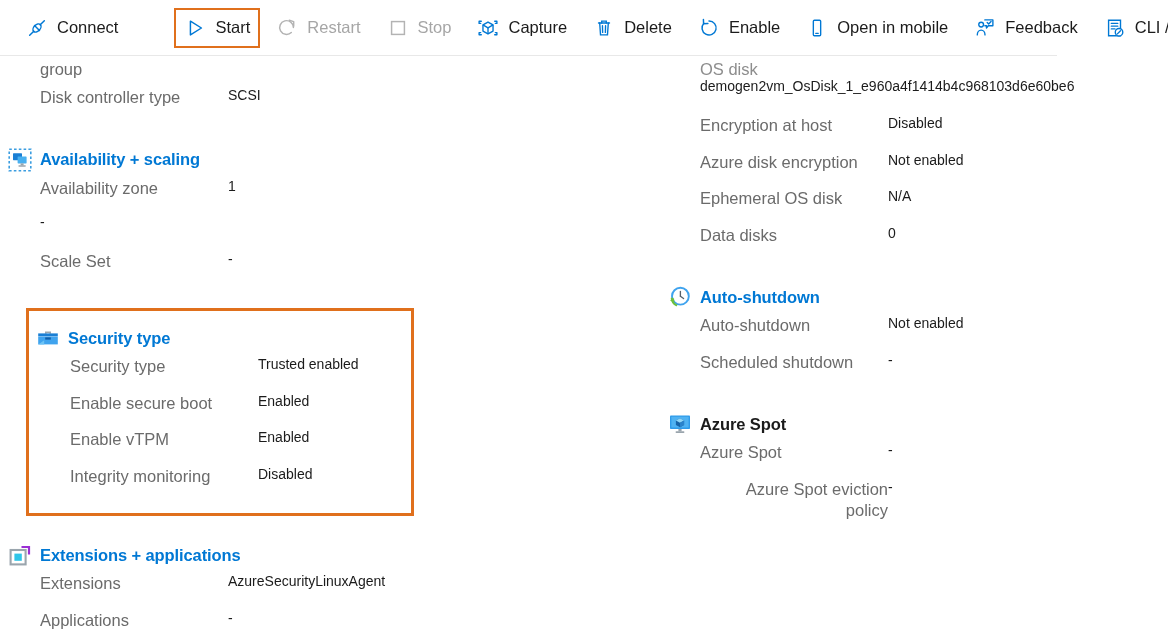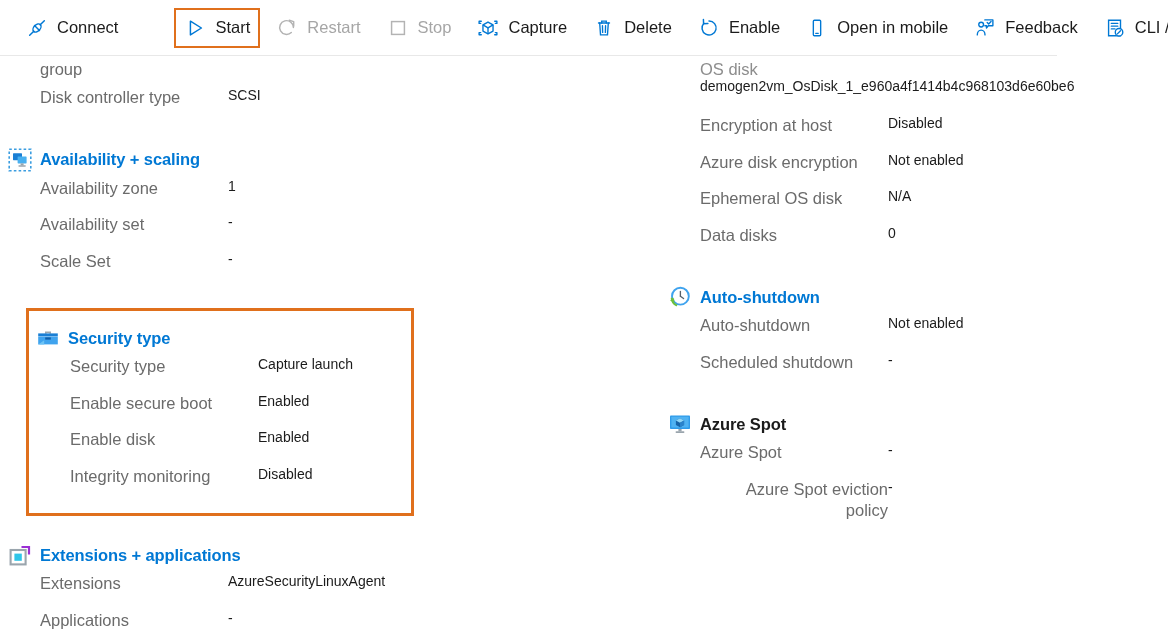--- a/index.html
+++ b/index.html
@@ -246,21 +246,20 @@
           <rect x="12.6" y="15.4" width="3" height="2" fill="#9aa5ad"></rect>
           <rect x="10.4" y="17.2" width="7.4" height="1.5" rx="0.6" fill="#9aa5ad"></rect>
         </svg>
         <span class="sec-title">Availability + scaling</span>
       </div>
       <div class="row">
         <div class="row-label">Availability zone</div>
         <div class="row-value">1</div>
       </div>
       <div class="row">
-        <div class="row-label">Availability set</div>
         <div class="row-value">-</div>
       </div>
       <div class="row">
         <div class="row-label">Scale Set</div>
         <div class="row-value">-</div>
       </div>
     </div>
 
     <div class="spacer-24"></div>
 
@@ -270,28 +269,28 @@
           <path d="M9 5.5h6v2.2h-1.6V7H10.6v0.7H9z" fill="#9aa5ad"></path>
           <rect x="2.2" y="7.4" width="19.6" height="3" fill="#1a7fd4"></rect>
           <rect x="2.2" y="10.6" width="19.6" height="7.8" fill="#3fa3ee"></rect>
           <rect x="9.2" y="11.4" width="5.6" height="2.2" fill="#0f5ea8"></rect>
           <path d="M2.2 18.4l6-4.2v4.2z" fill="#6cc3f5"></path>
         </svg>
         <span class="sec-title">Security type</span>
       </div>
       <div class="row">
         <div class="row-label">Security type</div>
-        <div class="row-value">Capture launch</div>
+        <div class="row-value">Trusted enabled</div>
       </div>
       <div class="row">
         <div class="row-label">Enable secure boot</div>
         <div class="row-value">Enabled</div>
       </div>
       <div class="row">
-        <div class="row-label">Enable disk</div>
+        <div class="row-label">Enable vTPM</div>
         <div class="row-value">Enabled</div>
       </div>
       <div class="row">
         <div class="row-label">Integrity monitoring</div>
         <div class="row-value">Disabled</div>
       </div>
     </div>
 
     <div class="spacer-24"></div>
 

